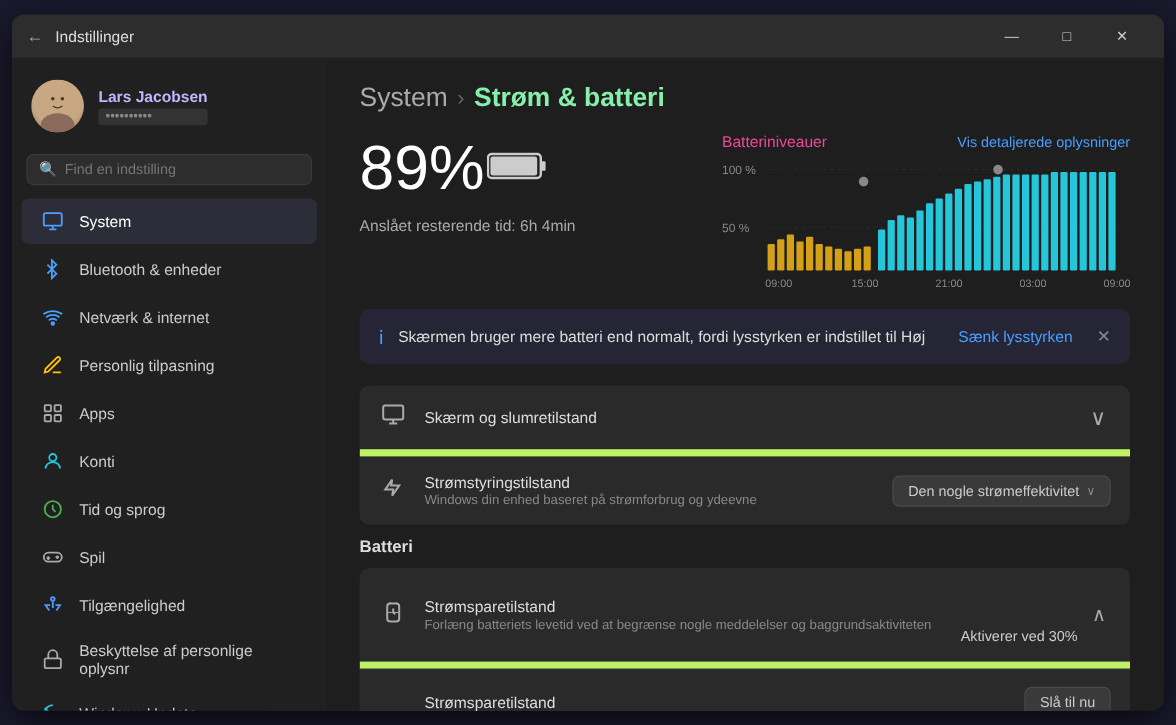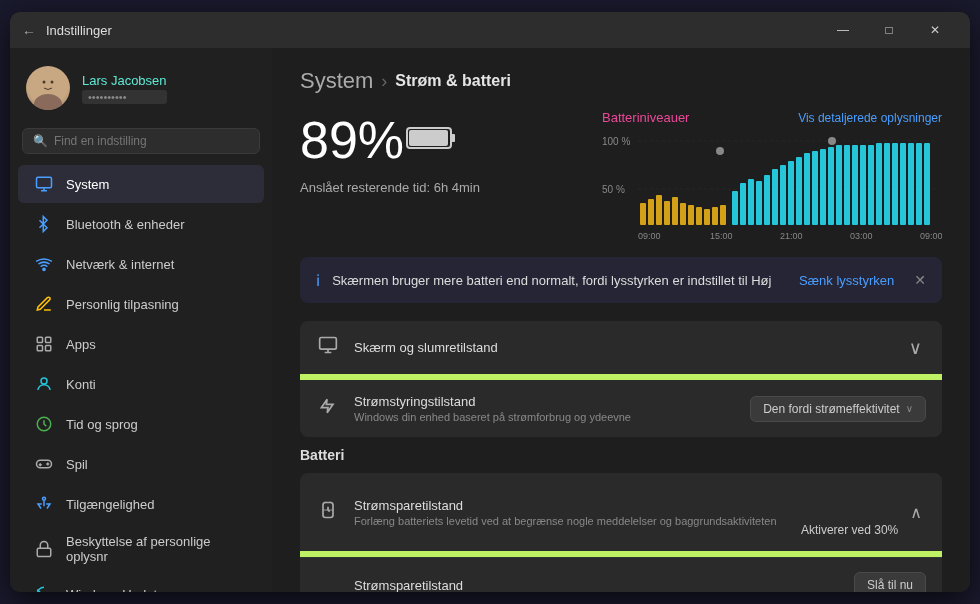--- a/index.html
+++ b/index.html
@@ -99,23 +99,23 @@
       background: radial-gradient(circle at 50% 40%, #c8a882 60%, #8a6a5a 100%);
       display: flex;
       flex-direction: column;
       align-items: center;
     }
     .user-info {
       display: flex;
       flex-direction: column;
     }
     .user-name {
-      color: #5eead4;
-      font-size: 13px;
-      font-weight: 400;
+      color: #c4b5fd;
+      font-size: 13px;
+      font-weight: 700;
     }
     .user-sub {
       color: #888;
       font-size: 11px;
       margin-top: 2px;
       background: #333;
       padding: 1px 6px;
       border-radius: 3px;
     }
     .search-box {
@@ -184,22 +184,22 @@
     .breadcrumb-system {
       color: #aaa;
       font-size: 22px;
       font-weight: 400;
     }
     .breadcrumb-sep {
       color: #666;
       font-size: 18px;
     }
     .breadcrumb-page {
-      color: #e5e5e5;
-      font-size: 16px;
+      color: #86efac;
+      font-size: 22px;
       font-weight: 600;
     }
 
     .top-section {
       display: flex;
       gap: 20px;
       margin-bottom: 16px;
     }
     .battery-left {
       flex: 1;
@@ -632,21 +632,21 @@
             <svg width="20" height="20" viewBox="0 0 24 24" fill="none" stroke="#aaa" stroke-width="2">
               <path d="M11 4L4 14h8l-1 6 7-10h-8z"></path>
             </svg>
           </span>
           <div class="settings-row-content">
             <div class="settings-row-title">Strømstyringstilstand</div>
             <div class="settings-row-desc">Windows din enhed baseret på strømforbrug og ydeevne</div>
           </div>
           <div class="settings-row-action">
             <div class="dropdown-btn">
-              <span>Den fordi strømeffektivitet</span>
+              <span>Den nogle strømeffektivitet</span>
               <span class="chevron">∨</span>
             </div>
           </div>
         </div>
       </div>
 
       <div class="batteri-section">
         <div class="section-title">Batteri</div>
         <div class="settings-card">
           <div class="settings-row">

